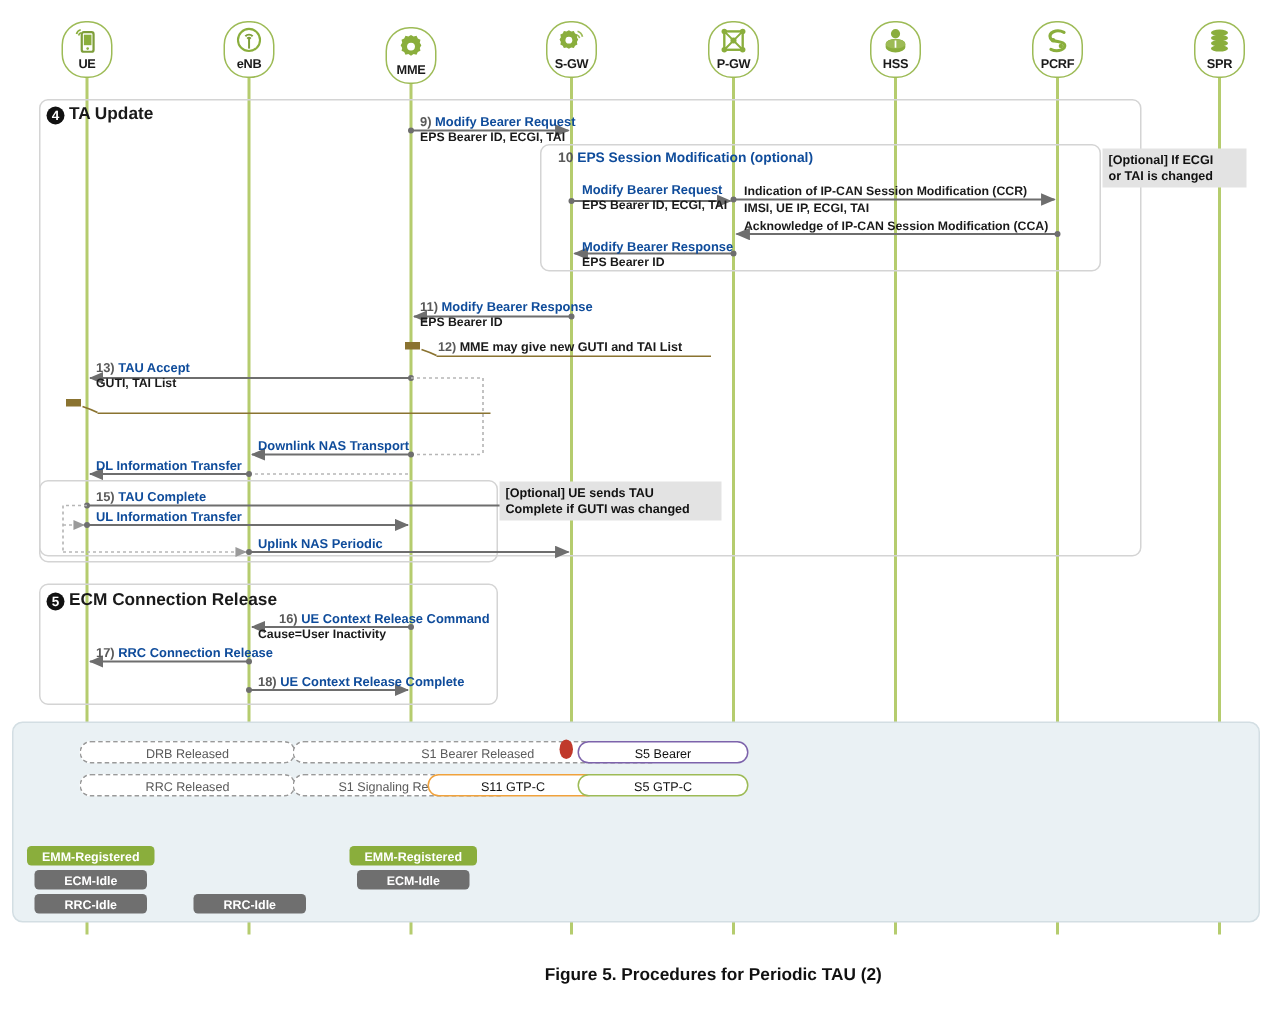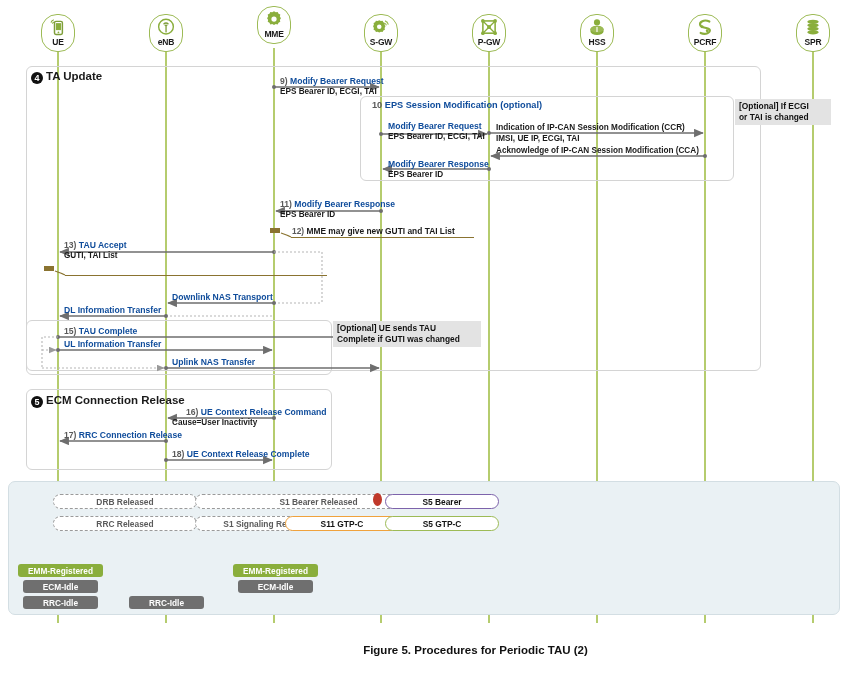--- a/index.html
+++ b/index.html
@@ -127,21 +127,21 @@
     border: 1px solid #d3dee3;
     border-radius: 7px;
     box-sizing: border-box;
   }
   .pill {
     position: absolute;
     height: 15px;
     border-radius: 8px;
     box-sizing: border-box;
     font-size: 8.4px;
-    font-weight: bold;
+    font-weight: normal;
     display: flex;
     align-items: center;
     justify-content: center;
     color: #3b3b3b;
     background: #ffffff;
     white-space: nowrap;
   }
   .pill.dashed { border: 1.2px dashed #9a9a9a; color: #5a5a5a; }
   .pill.s11 { border: 1.4px solid #f0a23c; color: #111111; }
   .pill.s5c { border: 1.4px solid #9dbb56; color: #111111; }
@@ -216,21 +216,21 @@
   <div class="node" style="left:149px;top:14px">
     <svg class="glyph" viewBox="0 0 24 24">
       <circle cx="12" cy="11" r="8.4" fill="none" stroke="#8aae3c" stroke-width="1.6"></circle>
       <path d="M9.2 8.2 A4 4 0 0 1 14.8 8.2" fill="none" stroke="#7e9e3a" stroke-width="1.5"></path>
       <path d="M10.6 10 A2 2 0 0 1 13.4 10" fill="none" stroke="#7e9e3a" stroke-width="1.4"></path>
       <rect x="11.3" y="9.6" width="1.5" height="8" fill="#7e9e3a"></rect>
     </svg>
     <span class="nlabel">eNB</span>
   </div>
 
-  <div class="node" style="left:257px;top:6px">
+  <div class="node" style="left:257px;top:18px">
     <svg class="glyph" viewBox="0 0 24 24">
       <path d="M12 2.6 l2 1.2 2.2-.5 1 2 2 1 -.5 2.2 1.2 2 -1.2 2 .5 2.2 -2 1 -1 2 -2.2-.5 -2 1.2 -2-1.2 -2.2 .5 -1-2 -2-1 .5-2.2 -1.2-2 1.2-2 -.5-2.2 2-1 1-2 2.2 .5z" fill="#8aae3c"></path>
       <circle cx="12" cy="11.5" r="3" fill="#ffffff"></circle>
     </svg>
     <span class="nlabel">MME</span>
   </div>
 
   <div class="node" style="left:364px;top:14px">
     <svg class="glyph" viewBox="0 0 24 24">
       <path d="M10 3.6 l1.8 1 2-.4 .9 1.8 1.8 .9 -.4 2 1 1.8 -1 1.8 .4 2 -1.8 .9 -.9 1.8 -2-.4 -1.8 1 -1.8-1 -2 .4 -.9-1.8 -1.8-.9 .4-2 -1-1.8 1-1.8 -.4-2 1.8-.9 .9-1.8 2 .4z" fill="#8aae3c"></path>
@@ -414,21 +414,21 @@
 
 
   <div class="msg-label" style="left:172px;top:292px">Downlink NAS Transport</div>
   <div class="msg-label" style="left:64px;top:305px">DL Information Transfer</div>
 
   <div class="msg-label" style="left:64px;top:326px">
     <span class="num">15)</span>
     <span>TAU Complete</span>
   </div>
   <div class="msg-label" style="left:64px;top:339px">UL Information Transfer</div>
-  <div class="msg-label" style="left:172px;top:357px">Uplink NAS Transfer</div>
+  <div class="msg-label" style="left:172px;top:357px">Uplink NAS Periodic</div>
 
   <div class="msg-label" style="left:186px;top:407px">
     <span class="num">16)</span>
     <span>UE Context Release Command</span>
   </div>
   <div class="msg-sub" style="left:172px;top:418px">Cause=User Inactivity</div>
 
   <div class="msg-label" style="left:64px;top:430px">
     <span class="num">17)</span>
     <span>RRC Connection Release</span>

